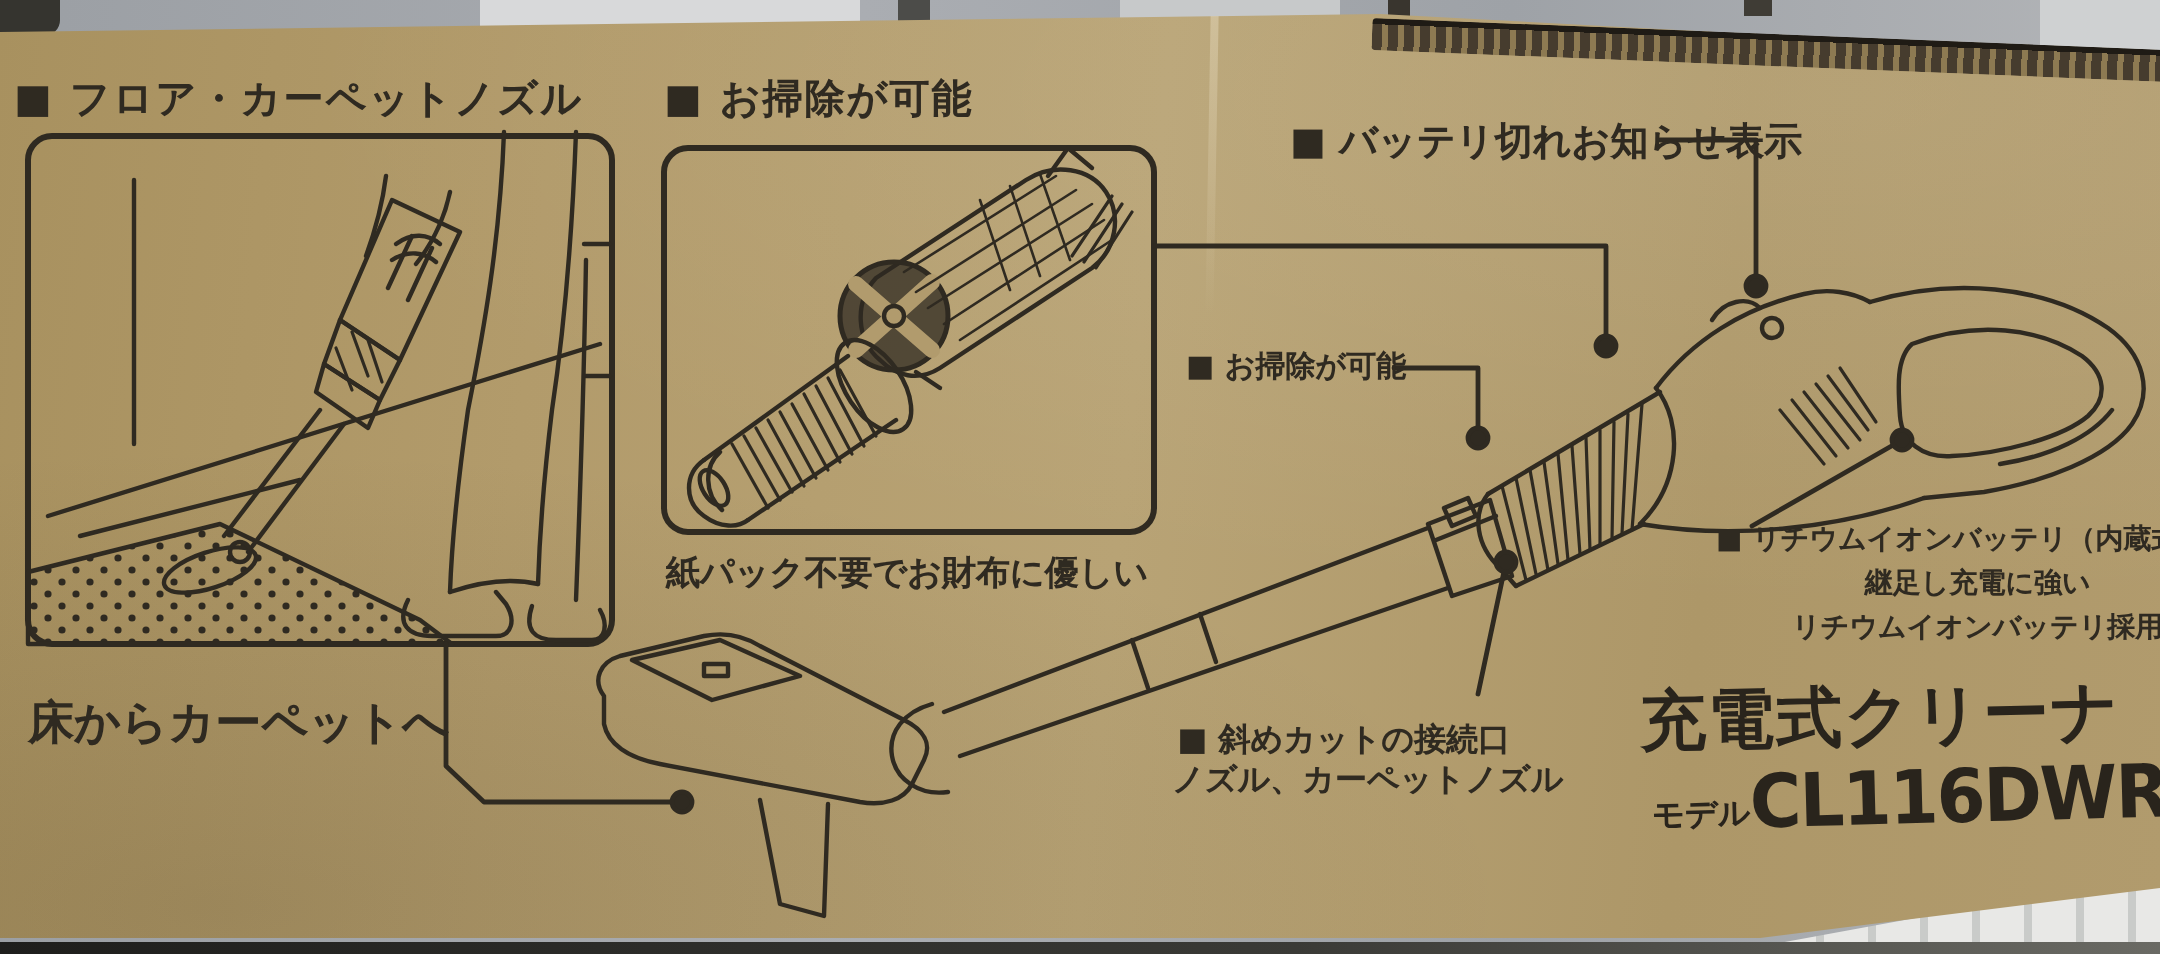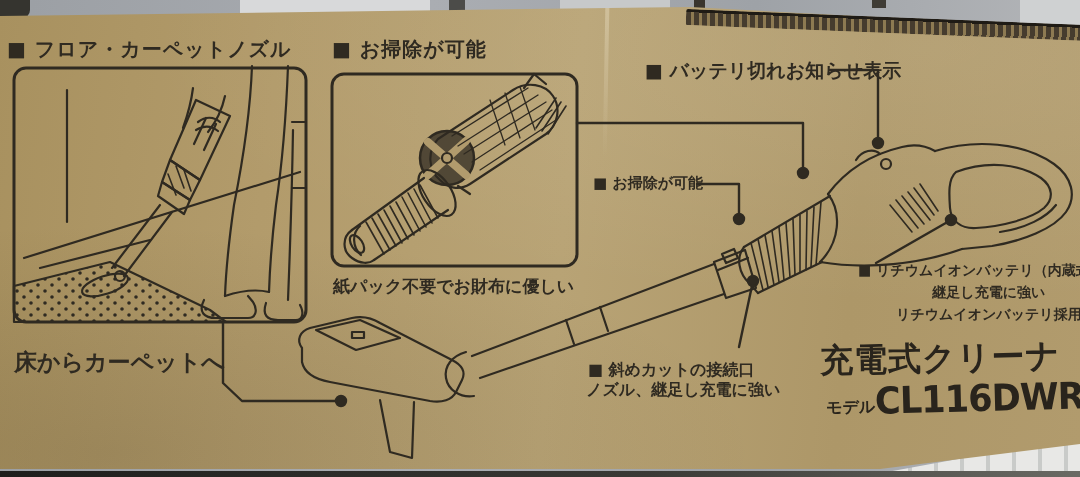--- a/index.html
+++ b/index.html
@@ -237,21 +237,21 @@
   </div>
 
   <div class="t floor-caption">
     <div>床からカーペットへ</div>
   </div>
 
   <div class="t" style="left:333px;top:275px;font-size:17px;">紙パック不要でお財布に優しい</div>
 
   <div class="t angled-block">
     <div>■ 斜めカットの接続口</div>
-    <div class="indent">ノズル、継足し充電に強い</div>
+    <div class="indent">ノズル、カーペットノズル</div>
   </div>
 
   <div class="t product-title">充電式クリーナ</div>
   <div class="t model-line">
     <span class="model-prefix">モデル</span>
       <span class="model-number">CL116DWR</span>
   </div>
 
 </div>
 

